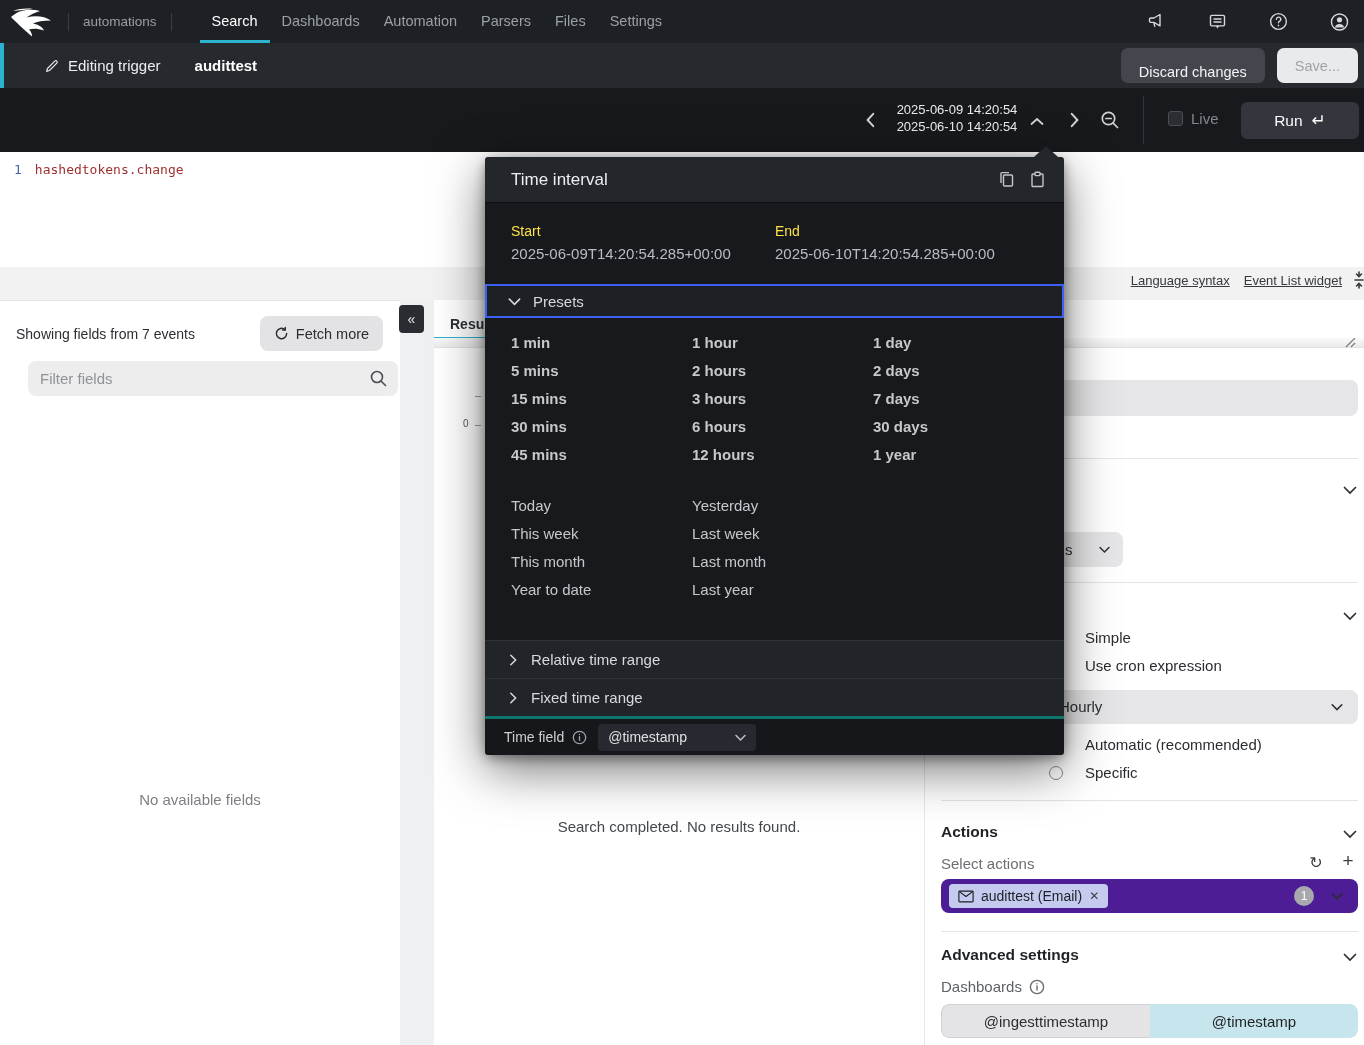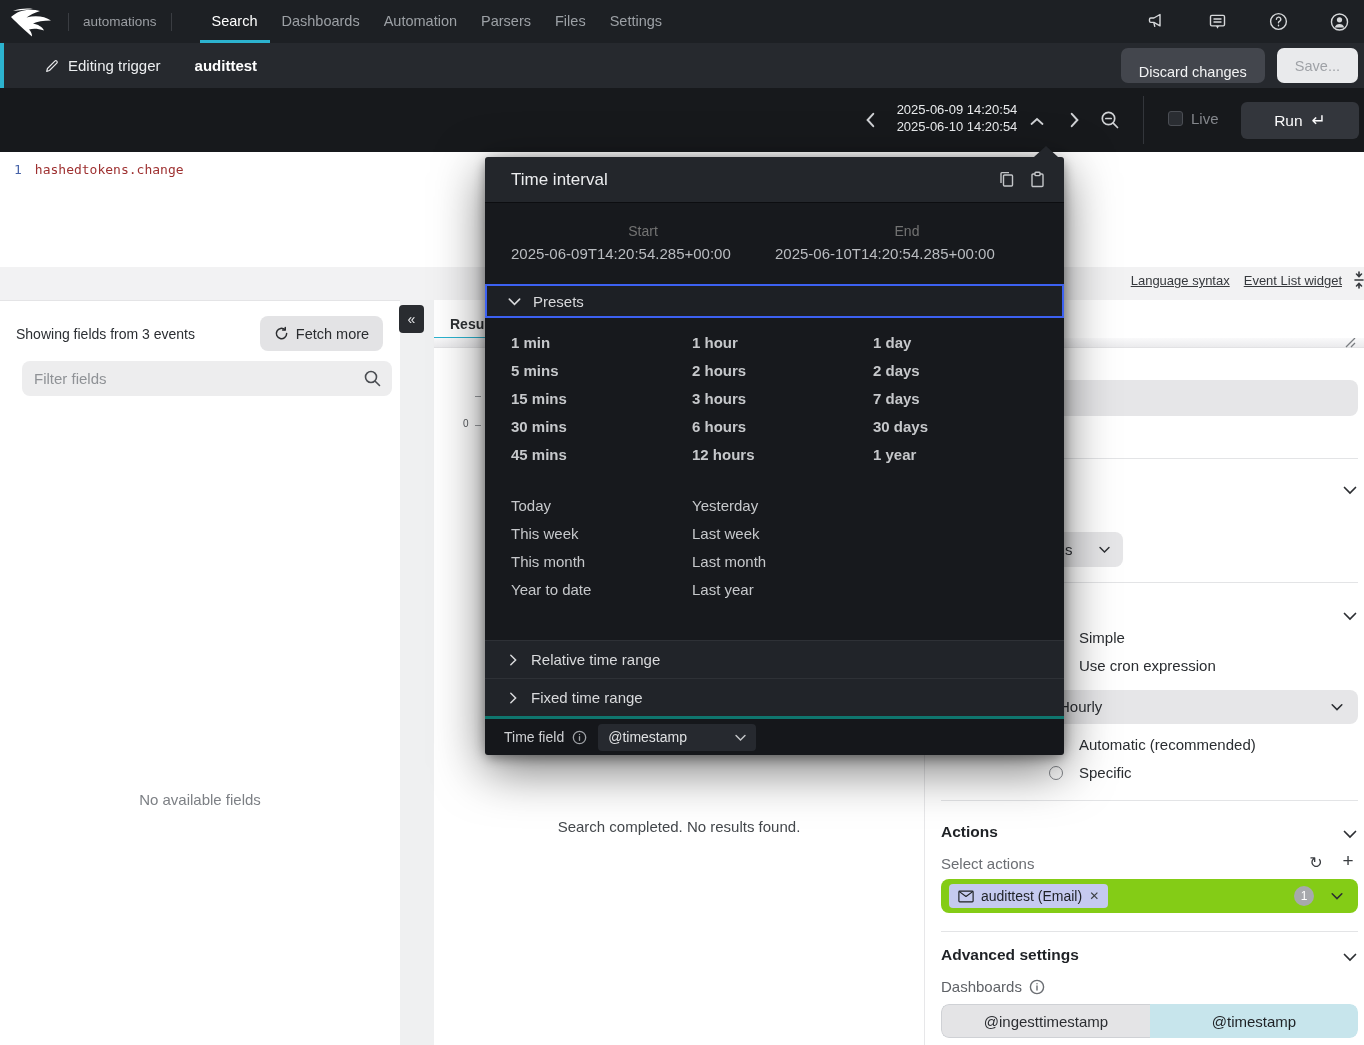--- a/index.html
+++ b/index.html
@@ -64,21 +64,21 @@
 
   
   .gutter { position:absolute; left:400px; top:300px; width:34px; height:745px; background:#eff0f1; }
 
   .fieldspanel { position:absolute; left:0; top:300px; width:400px; height:745px; background:#ffffff;
     border-top:1px solid #e4e4e6; }
   .fp-header { position:absolute; left:16px; top:25px; color:#2b2e32; font-size:14px; }
   .btn-fetch { position:absolute; left:260px; top:15px; width:123px; height:35px; background:#e3e3e5;
     border:none; border-radius:8px; color:#2b2d30; font-size:14.5px; cursor:pointer;
     display:flex; align-items:center; justify-content:center; gap:7px; }
-  .filter-wrap { position:absolute; left:22px; top:60px; width:370px; height:35px; }
+  .filter-wrap { position:absolute; left:28px; top:60px; width:370px; height:35px; }
   .filter-input { width:100%; height:100%; background:#ededee; border:none; border-radius:8px;
     padding:0 36px 0 12px; font-size:15px; color:#2b2e32; font-family:"Liberation Sans",sans-serif; }
   .filter-input::placeholder { color:#8f9296; }
   .filter-search-ico { position:absolute; right:10px; top:8px; width:19px; height:19px; }
   .fp-empty { position:absolute; left:0; top:490px; width:400px; text-align:center; color:#7d8085; font-size:15px; }
 
   .collapse-btn { position:absolute; left:399px; top:305px; width:25px; height:28px; background:#292c30;
     border:none; border-radius:4px; color:#e8e9eb; font-size:14px; cursor:pointer; z-index:5; line-height:26px; }
 
   .resultspanel { position:absolute; left:434px; top:300px; width:490px; height:745px; background:#ffffff; }
@@ -94,32 +94,32 @@
   
   .rightpanel { position:absolute; left:924px; top:300px; width:440px; height:745px; background:#ffffff;
     border-left:1px solid #e7e7e9; }
   .rp-divider { position:absolute; left:16px; width:417px; height:1px; background:#e3e4e6; }
   .rp-chevron { position:absolute; left:417px; width:16px; height:16px; }
   .rp-input { position:absolute; left:16px; top:80px; width:417px; height:36px; background:#e6e6e8; border-radius:8px; }
   .rp-mini-select { position:absolute; left:60px; top:232px; width:138px; height:35px; background:#e6e6e8;
     border-radius:8px; cursor:pointer; }
   .rp-mini-select .lbl { position:absolute; left:80px; top:9px; font-size:15px; color:#2b2e32; }
   .rp-mini-select .chev { position:absolute; right:12px; top:11px; width:13px; height:13px; }
-  .radio-row { position:absolute; left:124px; display:flex; align-items:center; gap:16px; cursor:pointer; }
+  .radio-row { position:absolute; left:124px; display:flex; align-items:center; gap:22px; cursor:pointer; }
   .radio-circle { width:14px; height:14px; border:1.5px solid #85888d; border-radius:50%; background:#fff; flex:0 0 auto; }
   .radio-label { font-size:15px; color:#2a2d31; white-space:nowrap; }
   .rp-select { position:absolute; left:16px; top:390px; width:417px; height:34px; background:#e6e6e8;
     border-radius:8px; cursor:pointer; }
   .rp-select .lbl { position:absolute; left:118px; top:8px; font-size:15px; color:#2b2e32; }
   .rp-select .chev { position:absolute; right:14px; top:10px; width:14px; height:14px; }
   .rp-title { position:absolute; left:16px; font-size:15.5px; font-weight:700; color:#1f2226; }
   .rp-sub { position:absolute; left:16px; font-size:15px; color:#6b6e73; }
   .rp-iconbtn { position:absolute; width:18px; height:18px; cursor:pointer; color:#3a3d41;
     font-size:16px; line-height:18px; text-align:center; }
-  .actions-select { position:absolute; left:16px; top:579px; width:417px; height:34px; background:#84cc16;
+  .actions-select { position:absolute; left:16px; top:579px; width:417px; height:34px; background:#4c1d95;
     border-radius:8px; }
   .action-chip { position:absolute; left:8px; top:5px; height:24px; background:#c5caef; border-radius:4px;
     display:flex; align-items:center; gap:7px; padding:0 9px; }
   .action-chip .txt { font-size:14px; color:#1e2125; white-space:nowrap; }
   .chip-close { font-size:12px; color:#3d4045; cursor:pointer; }
   .count-badge { position:absolute; right:44px; top:7px; width:20px; height:20px; background:#a7a9ad;
     border-radius:50%; color:#ffffff; font-size:12px; text-align:center; line-height:20px; }
   .actions-select .chev { position:absolute; right:14px; top:10px; width:14px; height:14px; }
   .ts-label-row { position:absolute; left:16px; top:678px; display:flex; align-items:center; gap:7px; }
   .ts-label { font-size:15px; color:#5f6267; }
@@ -136,21 +136,21 @@
     box-shadow:0 14px 50px rgba(0,0,0,.55), 0 3px 12px rgba(0,0,0,.4); }
   .m-pointer { position:absolute; left:549px; top:-11px; width:0; height:0;
     border-left:12px solid transparent; border-right:12px solid transparent; border-bottom:11px solid #23262b; }
   .m-header { position:absolute; left:0; top:0; width:579px; height:46px; background:#23262b;
     border-bottom:1px solid #0c0d10; border-radius:3px 3px 0 0; display:flex; align-items:center; }
   .m-title { color:#ebecee; font-size:17px; font-weight:500; margin-left:26px; }
   .m-header-icons { margin-left:auto; margin-right:18px; display:flex; gap:14px; }
   .m-header-icons .ico { width:17px; height:17px; cursor:pointer; }
   .m-startend { position:absolute; left:26px; top:66px; display:flex; }
   .m-col { width:264px; }
-  .m-label { color:#737373; font-size:14px; font-weight:500; margin-bottom:6px;text-align:center; }
+  .m-label { color:#fde047; font-size:14px; font-weight:500; margin-bottom:6px; }
   .m-value { color:#b9bcc0; font-size:15px; }
   .m-presets-toggle { position:absolute; left:0; top:127px; width:579px; height:34px; background:#1d2025;
     border:2px solid #3c61f2; display:flex; align-items:center; cursor:pointer; }
   .m-presets-toggle .chev { width:15px; height:15px; margin-left:20px; }
   .m-presets-toggle .lbl { color:#d8d9db; font-size:15px; margin-left:11px; }
   .m-grid { position:absolute; left:26px; display:grid; grid-auto-rows:28px; align-items:center; }
   .m-grid.presets { top:171px; grid-template-columns:181px 181px 181px;font-weight:bold; }
   .m-grid.periods { top:334px; grid-template-columns:181px 181px; }
   .m-grid span { color:#c6c8cb; font-size:15px; cursor:pointer; }
   .m-section { position:absolute; left:0; width:579px; height:38px; background:#212429;
@@ -287,21 +287,21 @@
       <path d="M8 1 v4 M5.5 3 L8 5.5 L10.5 3"></path>
         <path d="M8 17 v-4 M5.5 15 L8 12.5 L10.5 15"></path>
         <path d="M4 9 h8"></path>
     </svg>
   </div>
 </div>
 
 <div class="gutter"></div>
 
 <div class="fieldspanel">
-  <div class="fp-header">Showing fields from 3 events</div>
+  <div class="fp-header">Showing fields from 7 events</div>
   <button class="btn-fetch">
     <svg viewBox="0 0 16 16" width="15" height="15" fill="none" stroke="#2b2d30" stroke-width="1.6" stroke-linecap="round">
       <path d="M13.5 8 a5.5 5.5 0 1 1 -1.8 -4.1"></path>
         <path d="M12 1.5 L12 4.3 L9.2 4.3" stroke-linejoin="round"></path>
     </svg>
     <span>Fetch more</span>
   </button>
   <div class="filter-wrap">
     <input class="filter-input" placeholder="Filter fields" style="">
     <div class="filter-search-ico">

